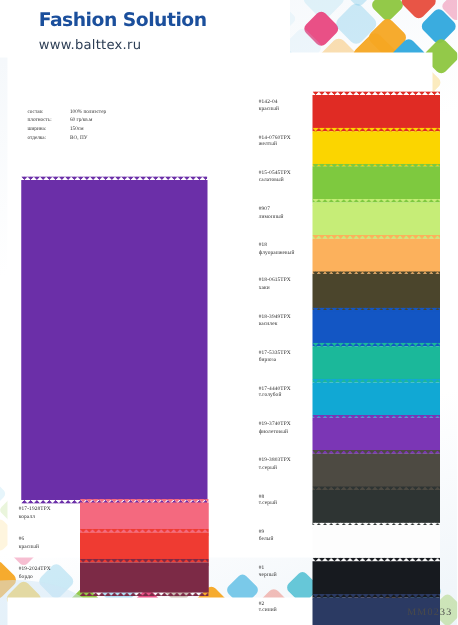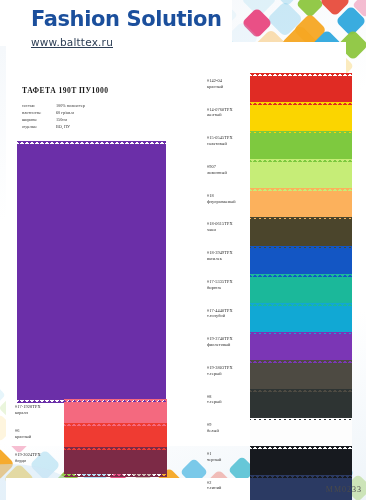--- a/index.html
+++ b/index.html
@@ -64,33 +64,32 @@
 
   
   .brand {
     position: absolute;
     left: 31px; top: 9px;
     z-index: 20;
   }
   .brand-title {
     font-family: "DejaVu Sans", sans-serif;
     font-weight: bold;
-    font-size: 21px;
+    font-size: 15px;
     letter-spacing: -0.4px;
     color: #1b4f9c;
     line-height: 1;
     margin: 0;
   }
   .brand-url {
     font-family: "DejaVu Sans", sans-serif;
     font-size: 10.5px;
     color: #2d3e55;
     letter-spacing: .2px;
     margin-top: 6px;
-    text-decoration: underline;
   }
 
   
   .spec {
     position: absolute;
     left: 22px; top: 86px;
     z-index: 20;
   }
   .spec-title {
     font-family: "Liberation Serif", serif;
@@ -303,21 +302,20 @@
   <div class="card-top-mask"></div>
   <div class="card"></div>
   <div class="card-bottom-mask"></div>
 
   <div class="brand">
     <div class="brand-title">Fashion Solution</div>
     <div class="brand-url">www.balttex.ru</div>
   </div>
 
   <div class="spec">
-    <div class="spec-title">ТАФЕТА 190Т ПУ1000</div>
     <table class="spec-table">
       <tbody id="spec-rows">
           <tr>
             <td class="spec-key">состав:</td>
             <td class="spec-val">100% полиэстер</td>
           </tr>
           <tr>
             <td class="spec-key">плотность:</td>
             <td class="spec-val">60 гр/кв.м</td>
           </tr>

